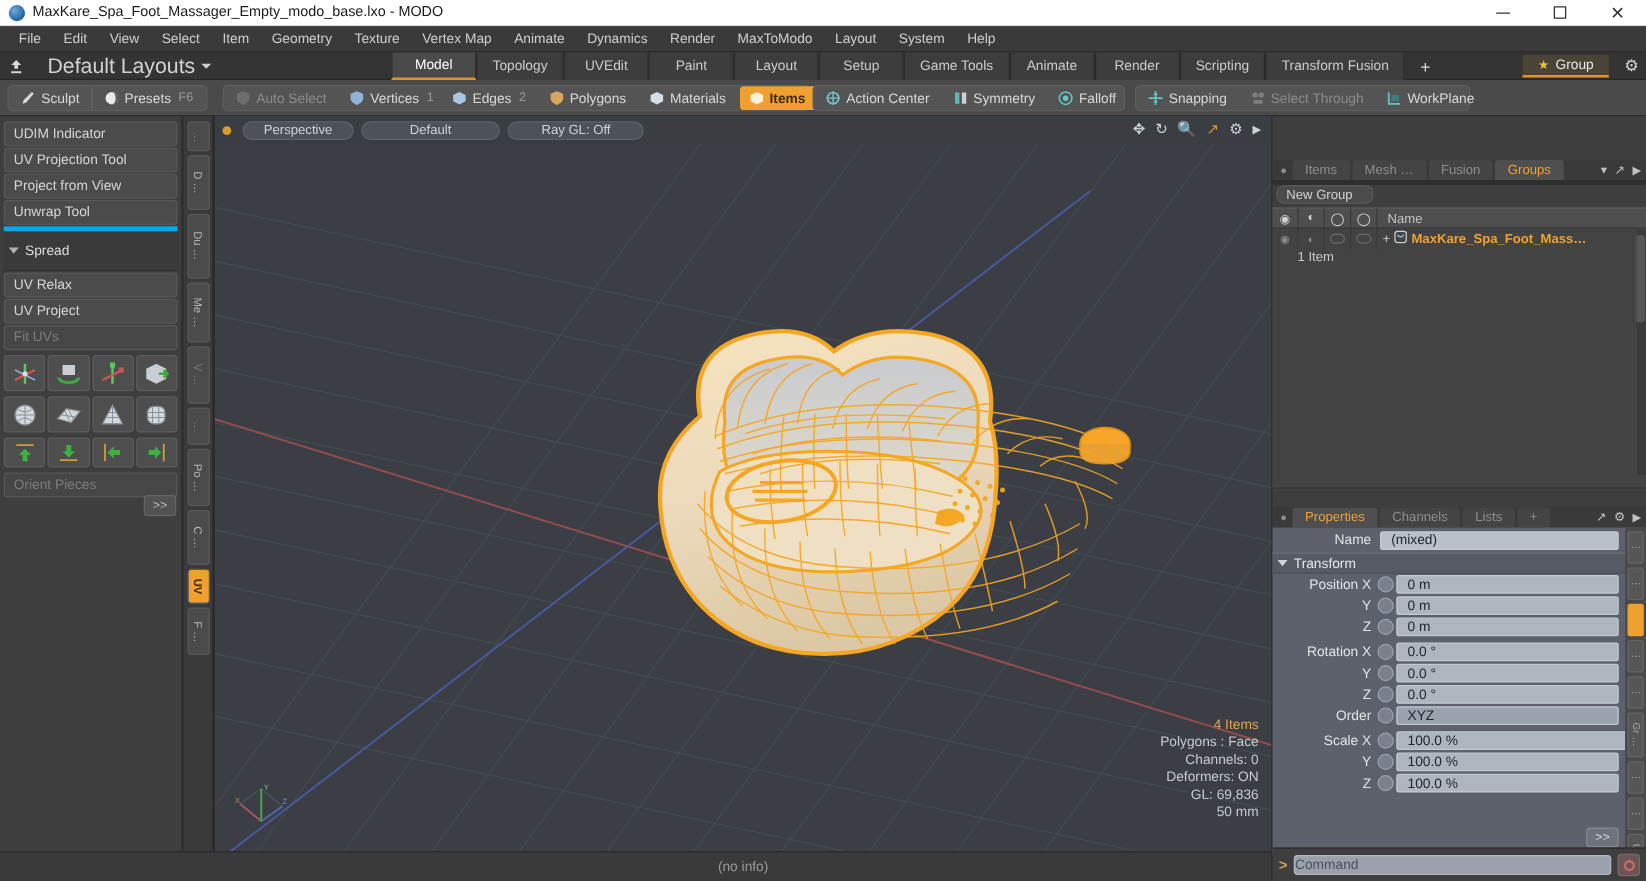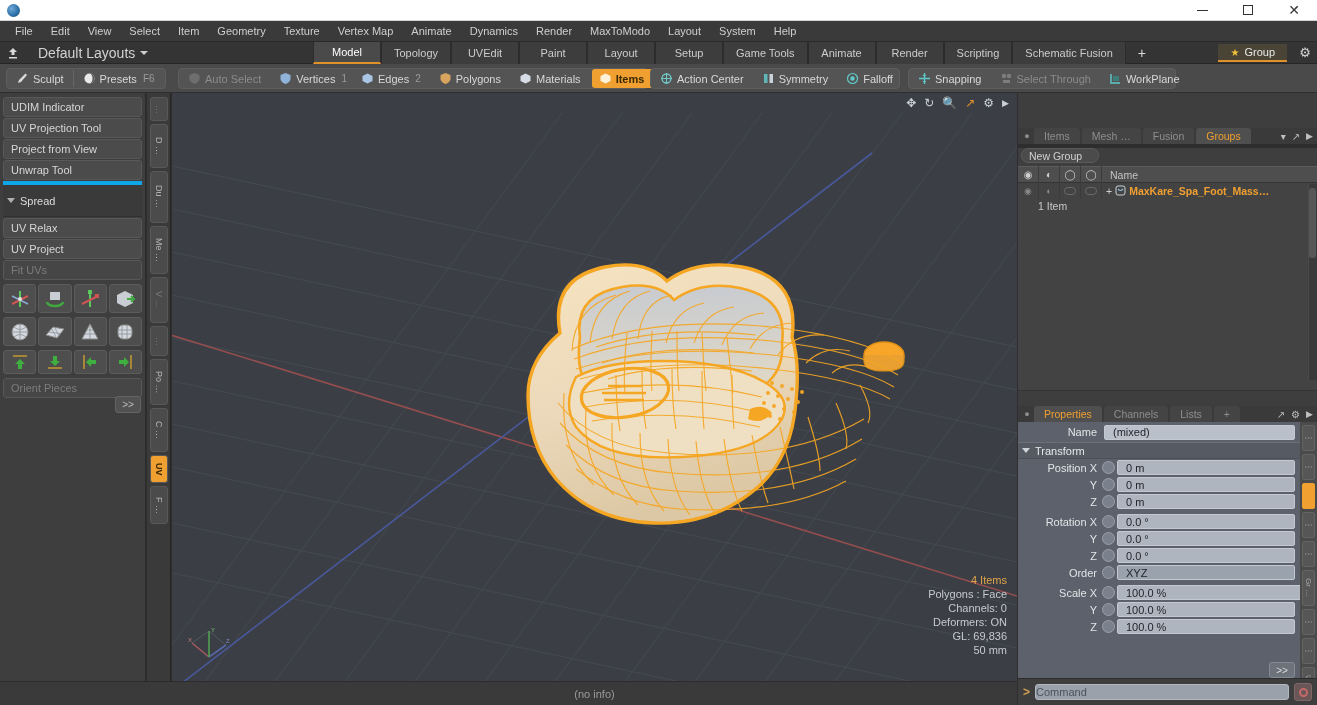--- a/index.html
+++ b/index.html
@@ -40,21 +40,21 @@
   }
   .menu-item{ padding:0 9px; height:21px; line-height:21px; color:#cfcfcf; font-size:11px; white-space:nowrap; }
 
   
   .layoutbar{
     position:absolute; left:0; top:42px; width:1317px; height:22px;
     background:#343434; display:flex; align-items:center;
     border-bottom:1px solid #262626;
   }
   .home-icon{ width:26px;height:22px;display:flex;align-items:center;justify-content:center;color:#d8d8d8;font-size:11px;}
-  .layout-select{ margin-left:4px; color:#d2d2d2; font-size:14px; padding:0 8px; display:flex; align-items:center; gap:5px;}
+  .layout-select{ margin-left:4px; color:#d2d2d2; font-size:17px; padding:0 8px; display:flex; align-items:center; gap:5px;}
   .caret{ width:0;height:0;border-left:4px solid transparent;border-right:4px solid transparent;border-top:4px solid #cfcfcf; }
   .tabstrip{ position:absolute; left:313px; top:0; display:flex; height:22px; align-items:stretch;}
   .ltab{
     min-width:68px; padding:0 12px; display:flex;align-items:center;justify-content:center;
     background:#3d3d3d; color:#cccccc; font-size:11px;
     border-left:1px solid #2c2c2c; border-right:1px solid #2c2c2c;
   }
   .ltab.active{ background:#4a4a4a; color:#ffffff; border-bottom:2px solid #e0922a; }
   .ltab.plus{ min-width:30px; background:transparent; border:none; font-size:14px; color:#dcdcdc;}
   .only-btn{
@@ -236,20 +236,21 @@
   .cmd-rec i{ width:9px;height:9px;border-radius:50%;border:2px solid #c46a6a; display:block;}
   .rgap{ position:absolute; left:1018px; top:93px; width:299px; height:35px; background:#3e3e3e; }
 </style>
 </head>
 <body>
 
 <div class="app">
 
   <div class="titlebar">
     <div class="title-icon"></div>
+    <div class="title-text">MaxKare_Spa_Foot_Massager_Empty_modo_base.lxo - MODO</div>
     <div class="win-btns">
       <div class="win-btn">
           <i class="glyph-min"></i>
         </div>
       <div class="win-btn">
           <i class="glyph-max"></i>
         </div>
       <div class="win-btn close">✕</div>
     </div>
   </div>
@@ -286,21 +287,21 @@
       <div class="ltab active">Model</div>
       <div class="ltab">Topology</div>
       <div class="ltab">UVEdit</div>
       <div class="ltab">Paint</div>
       <div class="ltab">Layout</div>
       <div class="ltab">Setup</div>
       <div class="ltab">Game Tools</div>
       <div class="ltab">Animate</div>
       <div class="ltab">Render</div>
       <div class="ltab">Scripting</div>
-      <div class="ltab">Schematic Fusion</div>
+      <div class="ltab">Transform Fusion</div>
       <div class="ltab plus">+</div>
     </div>
     <div class="only-btn">
       <span class="star">★</span>
       <span>Group</span>
     </div>
     <div class="gear-top">⚙</div>
   </div>
 
   <div class="modebar">
@@ -690,20 +691,26 @@
           <path d="M420 328 q84 -14 168 6"></path>
           <path d="M444 282 q0 32 4 56"></path>
             <path d="M470 278 q0 34 4 58"></path>
           <path d="M500 276 q0 36 4 60"></path>
             <path d="M530 278 q0 36 2 58"></path>
           <path d="M560 282 q0 34 2 54"></path>
         </g>
       </g>
     </svg>
 
+    <div class="vp-header">
+      <div class="vp-dot"></div>
+      <div class="vp-pill">Perspective</div>
+      <div class="vp-pill" style="padding:0 38px">Default</div>
+      <div class="vp-pill" style="padding:0 26px">Ray GL: Off</div>
+    </div>
     <div class="vp-icons">
       <span>✥</span>
       <span>↻</span>
       <span>🔍</span>
       <span class="hi">↗</span>
       <span>⚙</span>
       <span style="font-size:9px">▶</span>
     </div>
 
     <div class="vp-info">

